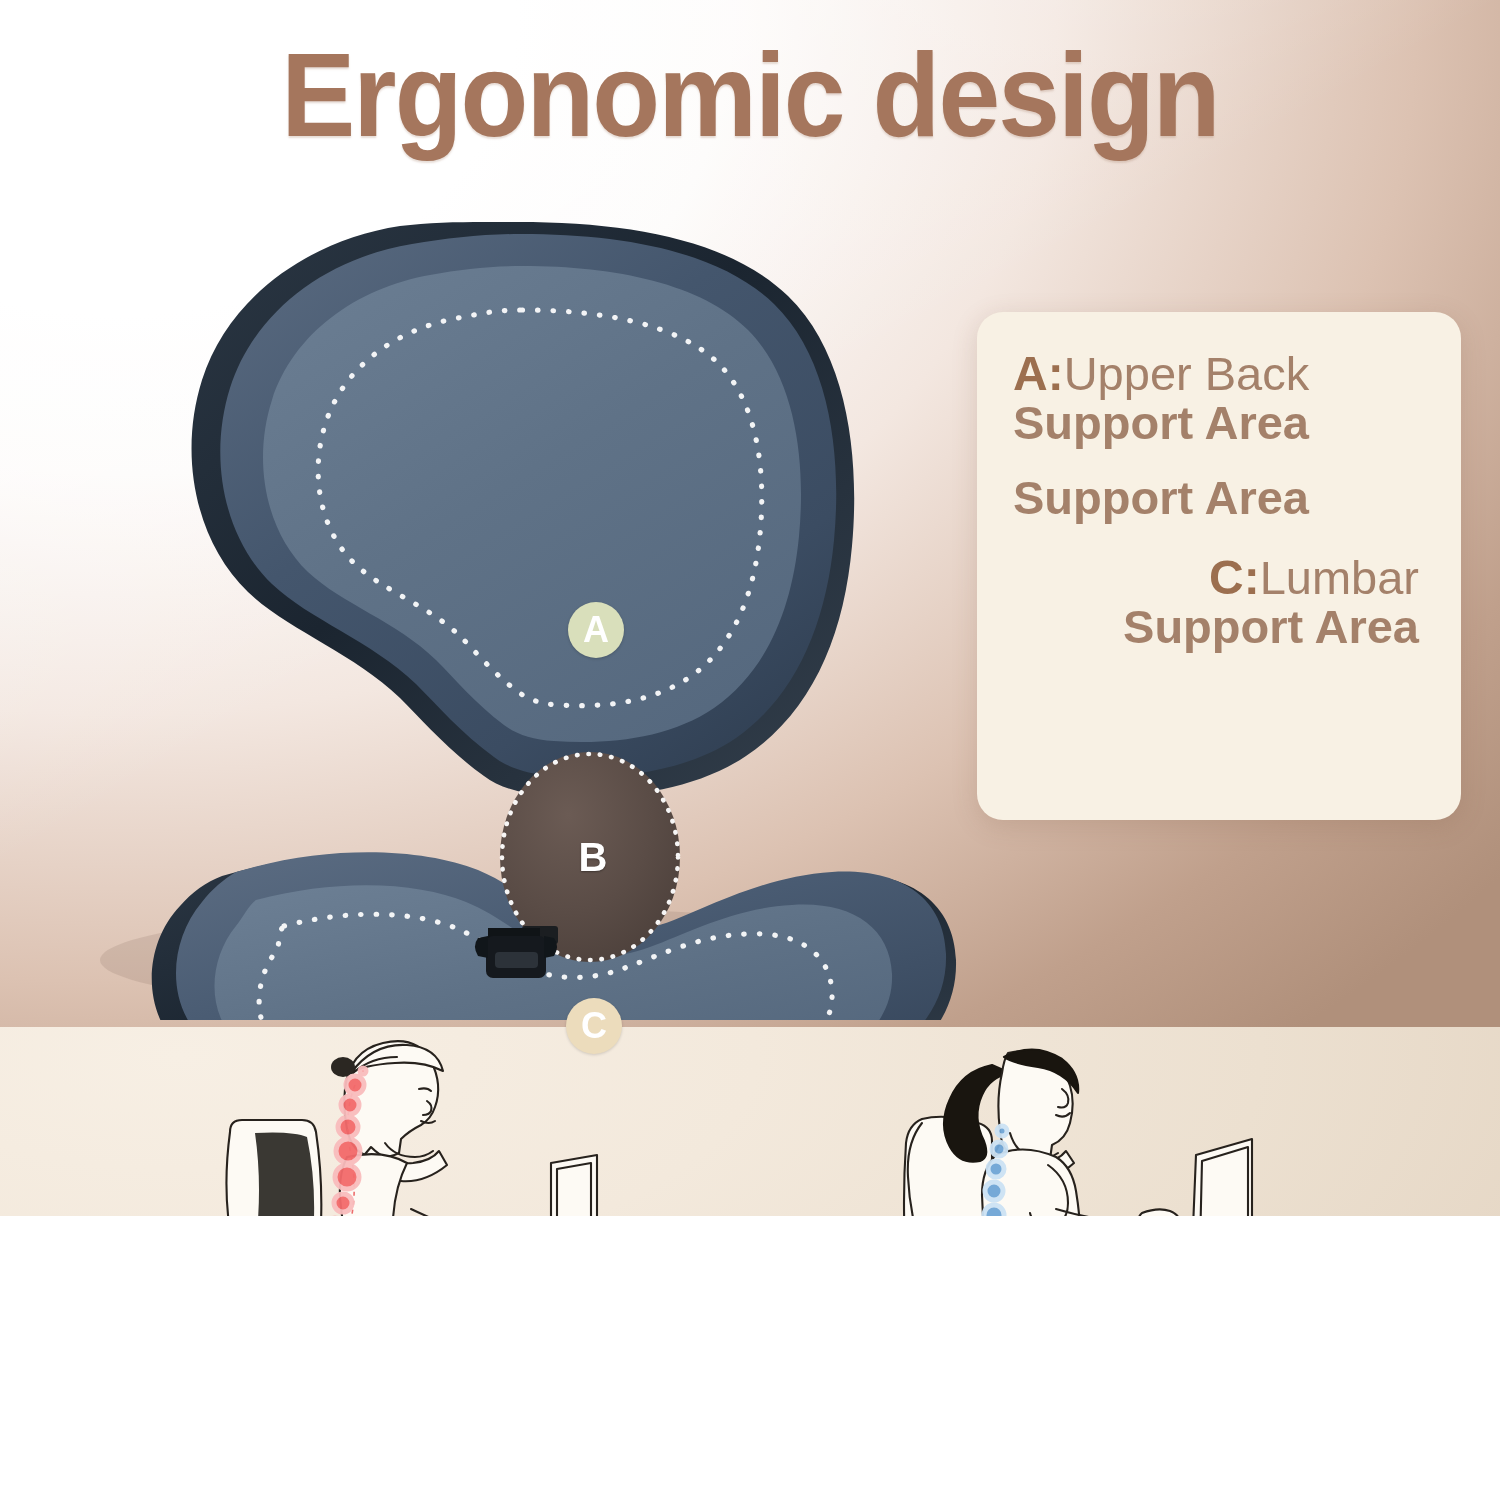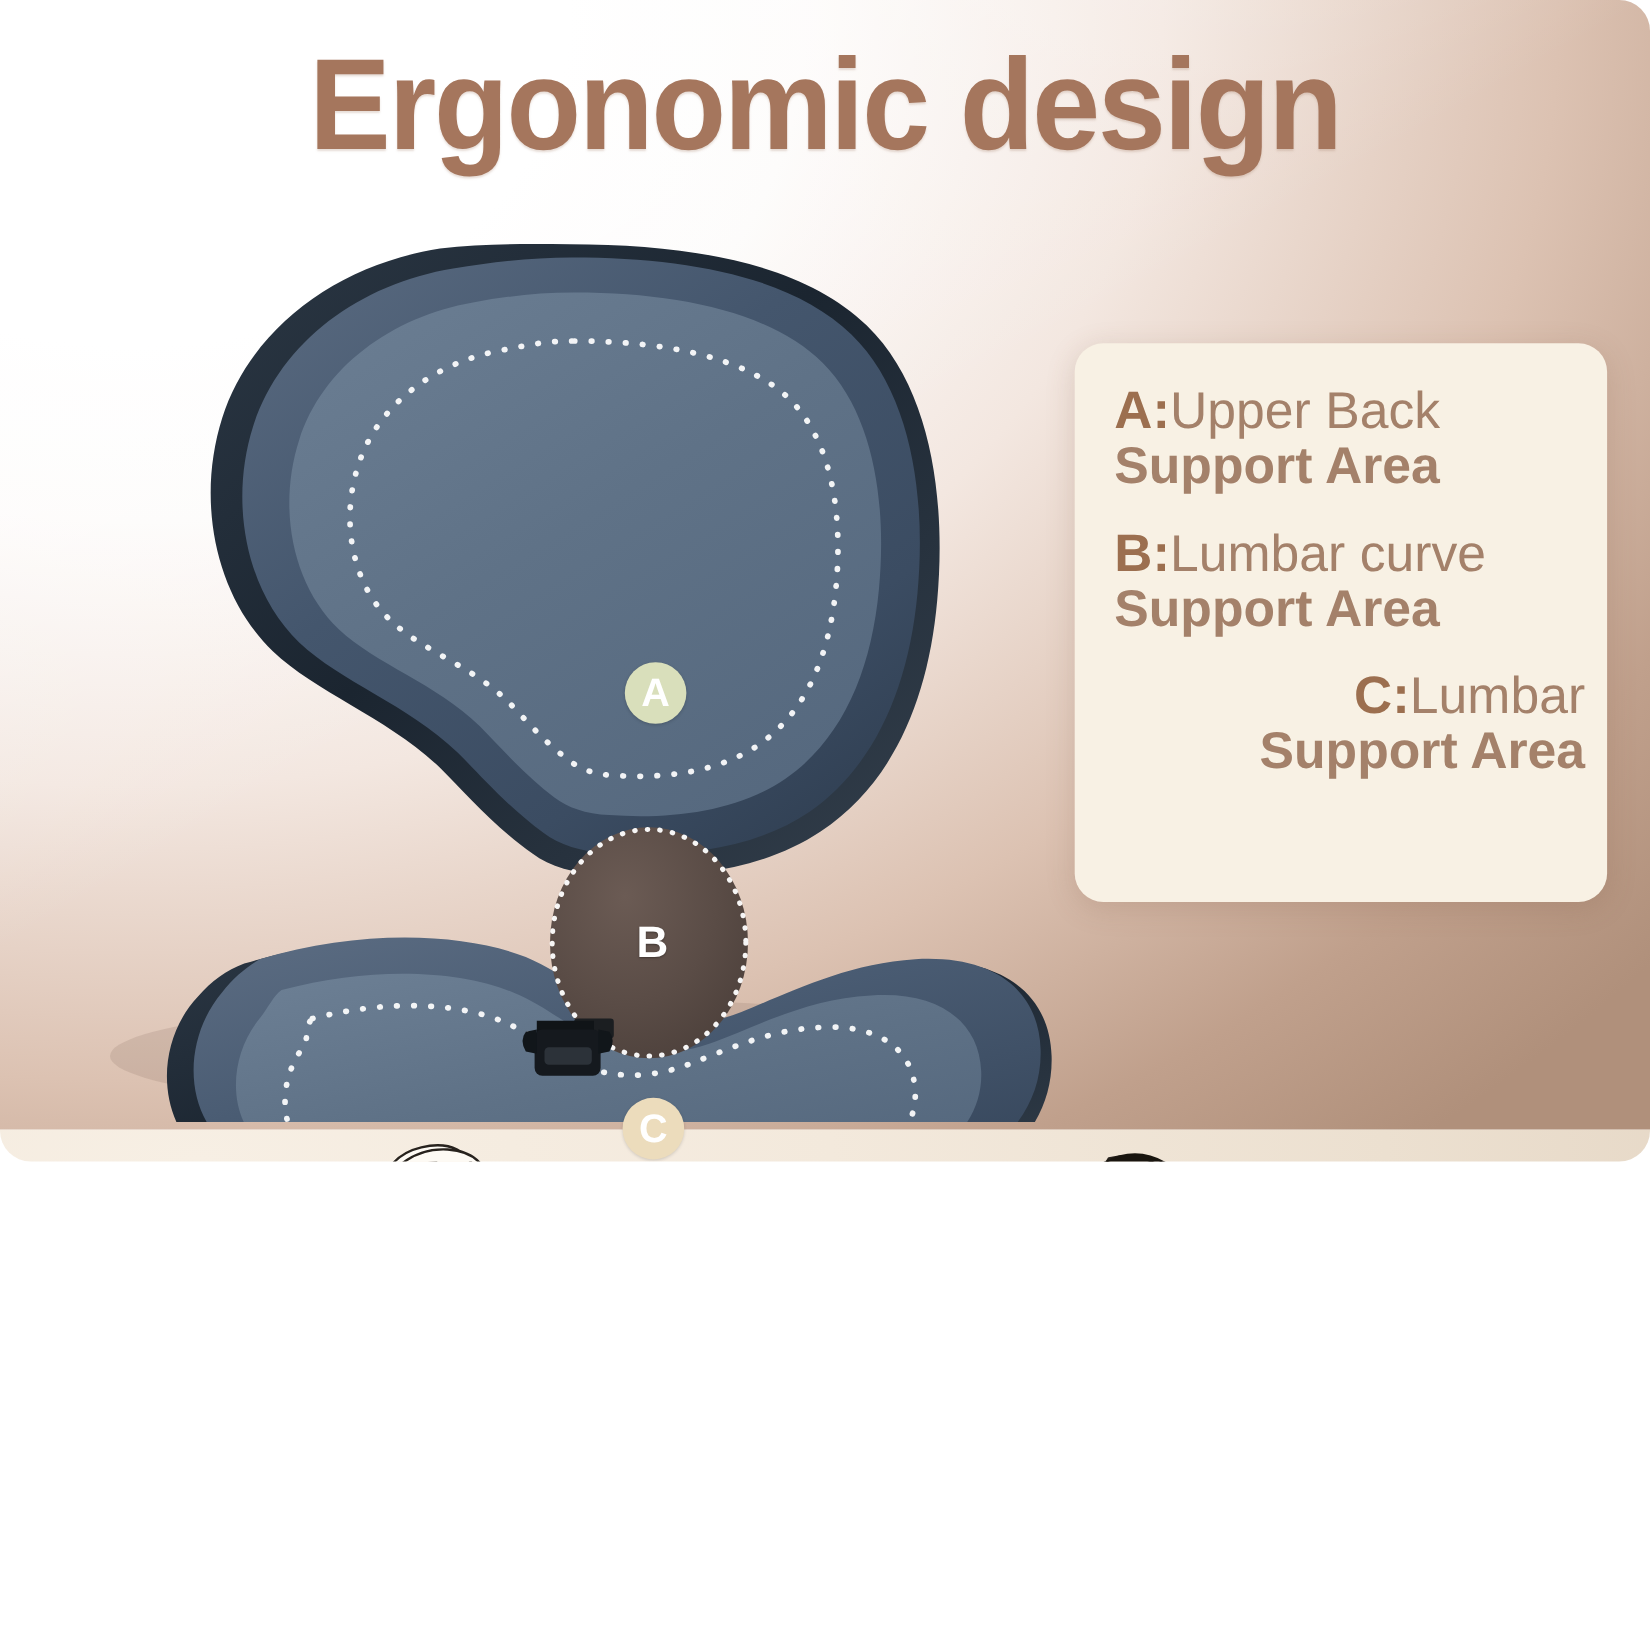--- a/index.html
+++ b/index.html
@@ -1,21 +1,21 @@
 <!DOCTYPE html>
 <html><head>
 <meta charset="utf-8">
 <style>
   html,body{margin:0;padding:0;}
   body{
     width:1500px;height:1500px;overflow:hidden;
     font-family:"Liberation Sans", sans-serif;
     background:#ffffff;
   }
-  #page{position:relative;width:1500px;height:1056px;overflow:hidden;border-radius:28px;}
+  #page{position:relative;width:1500px;height:1216px;overflow:hidden;}
 
   
   #top-panel{
     position:absolute;left:0;top:0;width:1500px;height:1027px;
     background:
       radial-gradient(120% 130% at 8% 2%, #ffffff 0%, #ffffff 22%, #fdfbfa 34%, #f3e7e0 52%, #dcc2b2 72%, #c0a08c 88%, #b0907b 100%);
   }
   #top-panel::after{
     content:"";position:absolute;inset:0;
     background:linear-gradient(150deg, rgba(255,255,255,.85) 0%, rgba(255,255,255,.25) 28%, rgba(255,255,255,0) 46%);
@@ -49,21 +49,21 @@
   #badge-b{left:496px;top:630px;width:54px;height:54px;background:transparent;font-size:40px;
       text-shadow:0 1px 2px rgba(0,0,0,.35);}
   #badge-c{left:496px;top:798px;width:56px;height:56px;background:#ecdcbc;font-size:36px;
       box-shadow:0 1px 3px rgba(0,0,0,.15);}
 
   
   #legend{
     position:absolute;left:977px;top:312px;width:484px;height:508px;
     background:#f8f1e4;border-radius:26px;
     box-shadow:0 6px 26px rgba(120,85,62,.18);
-    padding:34px 20px 0 36px;box-sizing:border-box;
+    padding:34px 42px 0 36px;box-sizing:border-box;
     z-index:8;
   }
   .legend-row{margin-bottom:26px;}
   .legend-row:last-child{margin-bottom:0;text-align:right;}
   .legend-key{
     font-weight:bold;color:#9c6f4f;font-size:48px;letter-spacing:0px;
   }
   .legend-text{
     color:#a4816a;font-size:47px;font-weight:300;line-height:1.12;
     display:block;margin-top:-4px;
@@ -259,23 +259,20 @@
     <div id="legend">
 
       <div class="legend-row">
         <span class="legend-line1">
           <span class="legend-key">A</span><span class="legend-key">:</span><span class="legend-text" style="display:inline">Upper Back</span>
         </span>
         <span class="legend-text legend-line2">Support Area</span>
       </div>
 
       <div class="legend-row">
-        <span class="legend-line1">
-          <span class="legend-key">B</span><span class="legend-key">:</span><span class="legend-text" style="display:inline">Lumbar curve</span>
-        </span>
         <span class="legend-text legend-line2">Support Area</span>
       </div>
 
       <div class="legend-row">
         <span class="legend-line1">
           <span class="legend-key">C</span><span class="legend-key">:</span><span class="legend-text" style="display:inline">Lumbar</span>
         </span>
         <span class="legend-text legend-line2">Support Area</span>
       </div>
 

